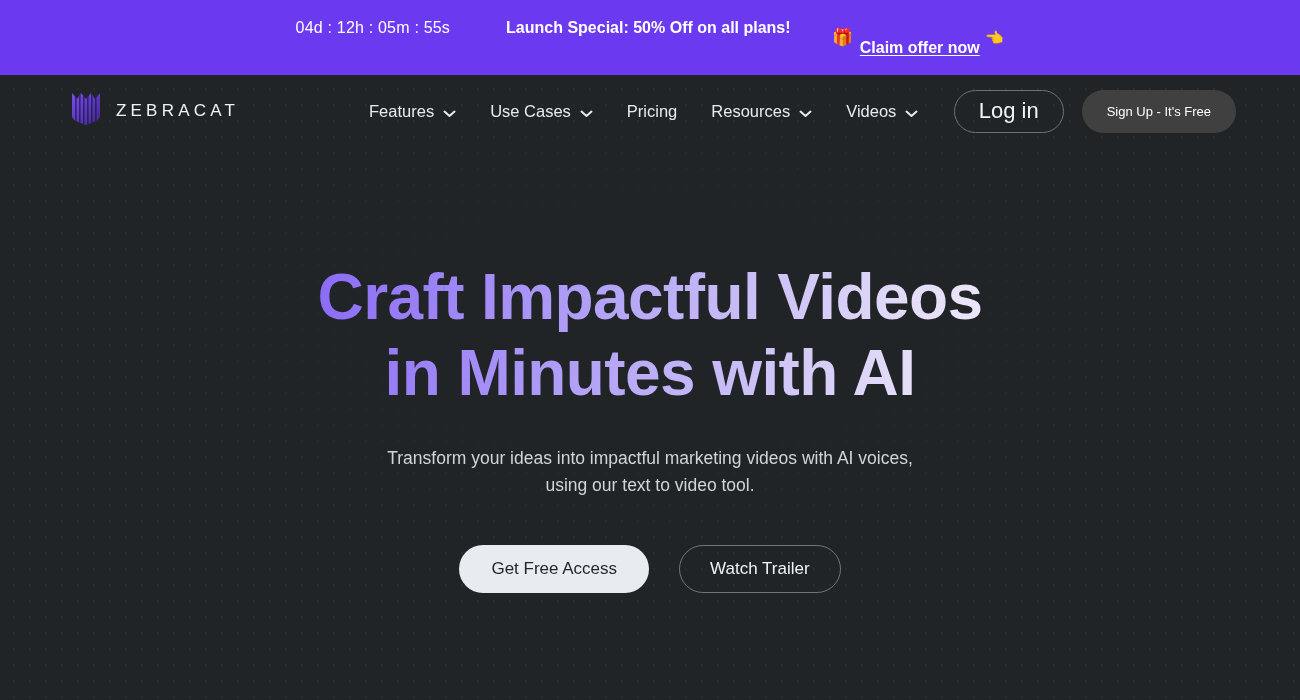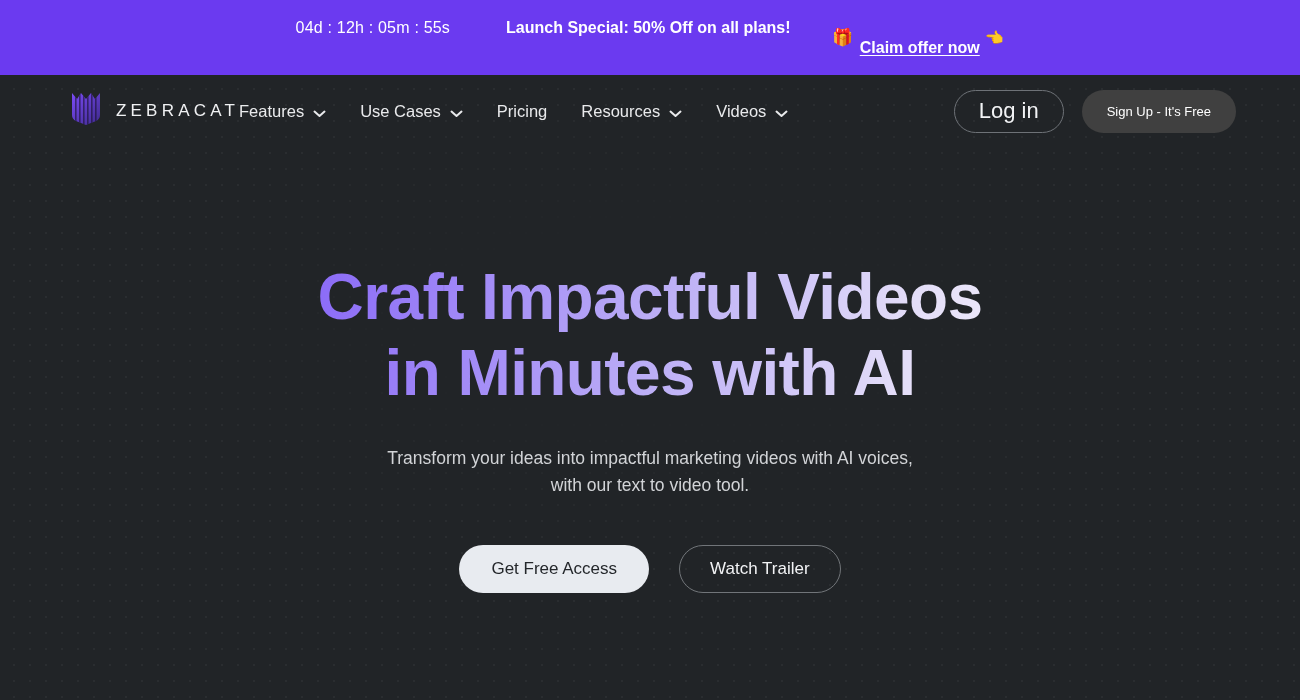--- a/index.html
+++ b/index.html
@@ -92,20 +92,21 @@
   }
 
   
   .navbar {
     position: relative;
     z-index: 3;
     height: 72px;
     padding: 0 64px 0 72px;
     display: flex;
     align-items: center;
+    gap: 12px;
   }
 
   .brand {
     display: flex;
     align-items: center;
     gap: 16px;
     cursor: pointer;
   }
 
   .brand-mark { display: block; }
@@ -114,20 +115,21 @@
     color: #F0F1F3;
     font-size: 17px;
     letter-spacing: 4.2px;
     font-weight: 400;
   }
 
   .nav-links {
     display: flex;
     align-items: center;
     gap: 34px;
+    margin-left: 118px;
   }
 
   .nav-item {
     display: flex;
     align-items: center;
     gap: 9px;
     color: #E9EAEC;
     font-size: 16.5px;
     font-weight: 400;
     cursor: pointer;
@@ -341,21 +343,21 @@
 
   <div class="hero">
 
     <h1 class="hero-title">
       <span class="line">Craft Impactful Videos</span>
       <span class="line">in Minutes with AI</span>
     </h1>
 
     <p class="hero-sub">
       <span class="line">Transform your ideas into impactful marketing videos with AI voices,</span>
-      <span class="line">with our text to video tool.</span>
+      <span class="line">using our text to video tool.</span>
     </p>
 
     <div class="hero-actions">
       <button class="btn-primary">Get Free Access</button>
       <button class="btn-secondary">Watch Trailer</button>
     </div>
 
   </div>
 
 </div>

